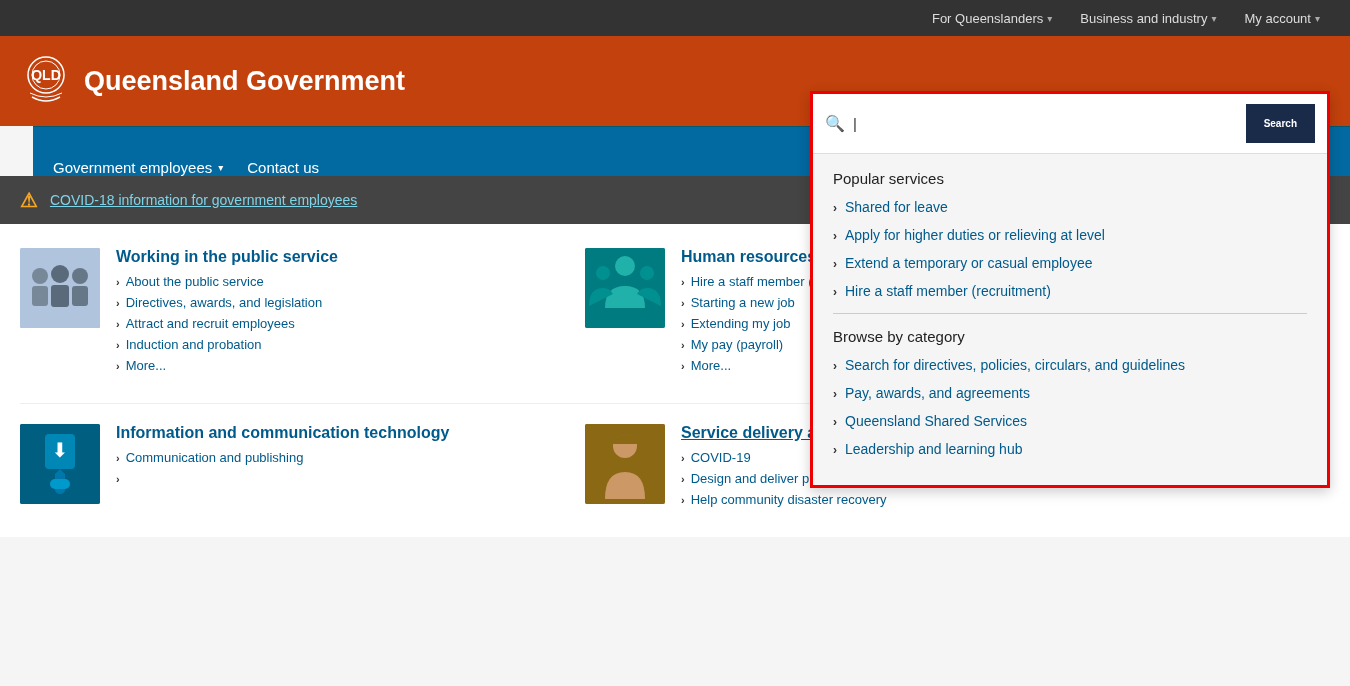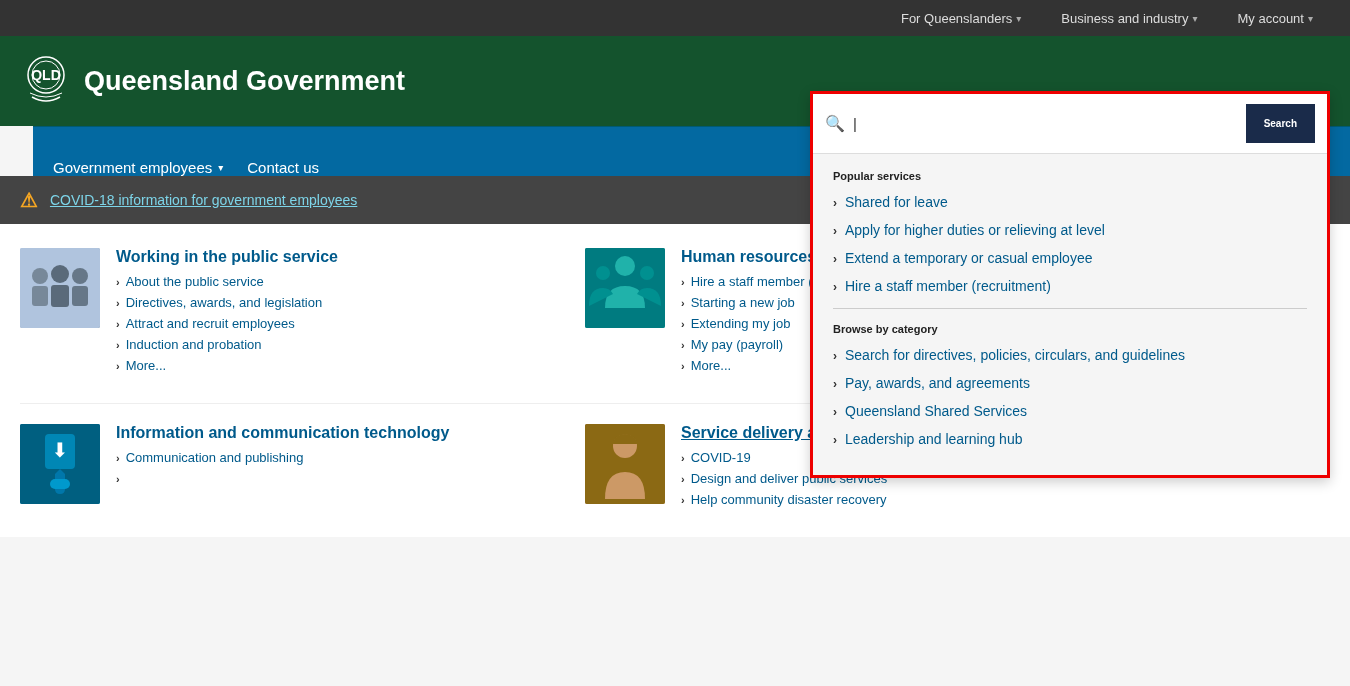--- a/index.html
+++ b/index.html
@@ -5,38 +5,38 @@
     * { margin: 0; padding: 0; box-sizing: border-box; }
     body { font-family: Arial, sans-serif; font-size: 14px; background: #f5f5f5; width: 1350px; overflow-x: hidden; }
 
     
     .top-bar {
       background: #333;
       color: #ccc;
       display: flex;
       justify-content: flex-end;
       align-items: center;
-      padding: 0 27px;
+      padding: 0 20px;
       height: 36px;
-      gap: 20px;
+      gap: 8px;
     }
     .top-bar-item {
       display: flex;
       align-items: center;
       gap: 4px;
       font-size: 13px;
       color: #ddd;
       cursor: pointer;
       padding: 0 10px;
     }
     .top-bar-chevron { font-size: 10px; color: #aaa; }
 
     
     .header {
-      background: #14532d;
+      background: #c2410c;
       display: flex;
       align-items: center;
       padding: 12px 20px;
       height: 90px;
       position: relative;
     }
     .logo-area {
       display: flex;
       align-items: center;
       gap: 12px;
@@ -94,22 +94,22 @@
       font-size: 10px;
       cursor: pointer;
       font-weight: bold;
     }
 
     .search-dropdown {
       background: #f5f5f5;
       padding: 16px 20px;
     }
     .search-section-title {
-      font-weight: bold;
-      font-size: 11px;
+      font-weight: normal;
+      font-size: 15px;
       color: #222;
       margin-bottom: 12px;
     }
     .search-link-item {
       display: flex;
       align-items: flex-start;
       gap: 8px;
       margin-bottom: 12px;
       color: #005a8b;
       cursor: pointer;

